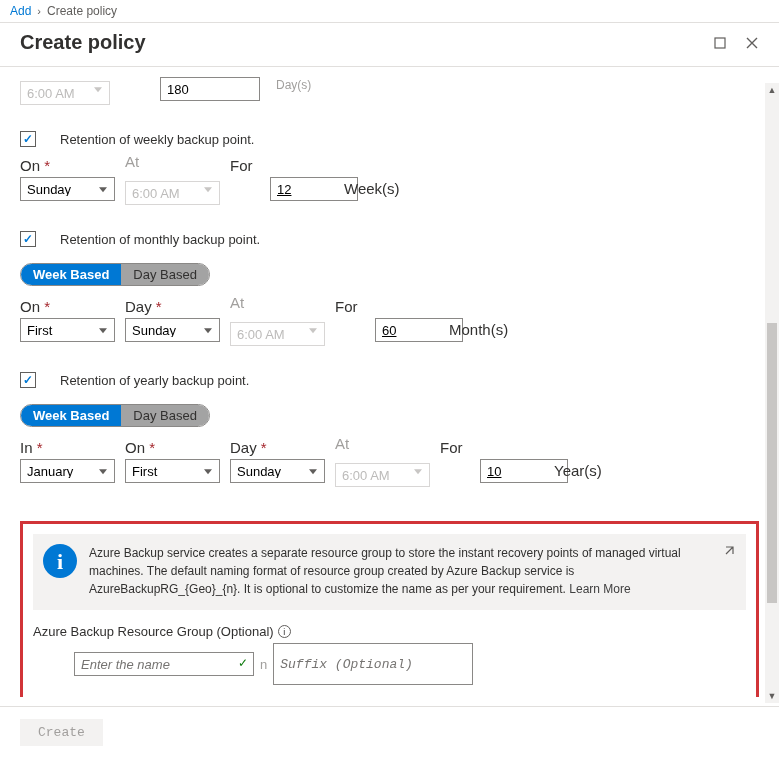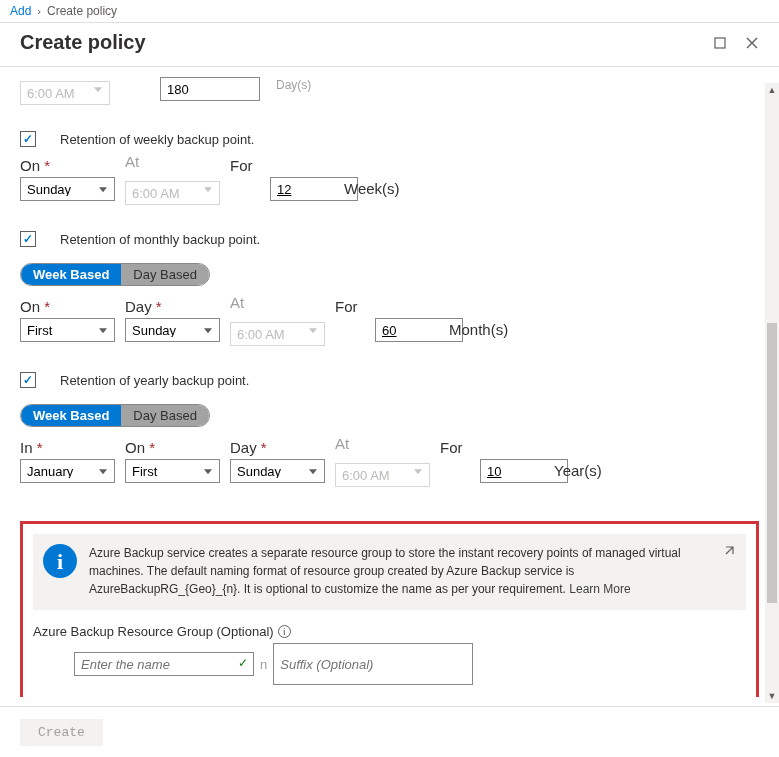--- a/index.html
+++ b/index.html
@@ -199,21 +199,21 @@
     color: #107c10;
     font-size: 12px;
   }
   .sep { color: #a19f9d; font-size: 13px; }
   .suffix-input {
     width: 200px;
     height: 24px;
     border: 1px solid #8a8886;
     padding: 20px 6px;
     font-size: 13px;
-    font-family: Liberation Sans, sans-serif;
+    font-family: Liberation Mono, monospace;
   }
   .footer {
     position: absolute;
     bottom: 0;
     left: 0; right: 0;
     padding: 12px 20px;
     border-top: 1px solid #e1dfdd;
     background: #fff;
   }
   .create-btn {

